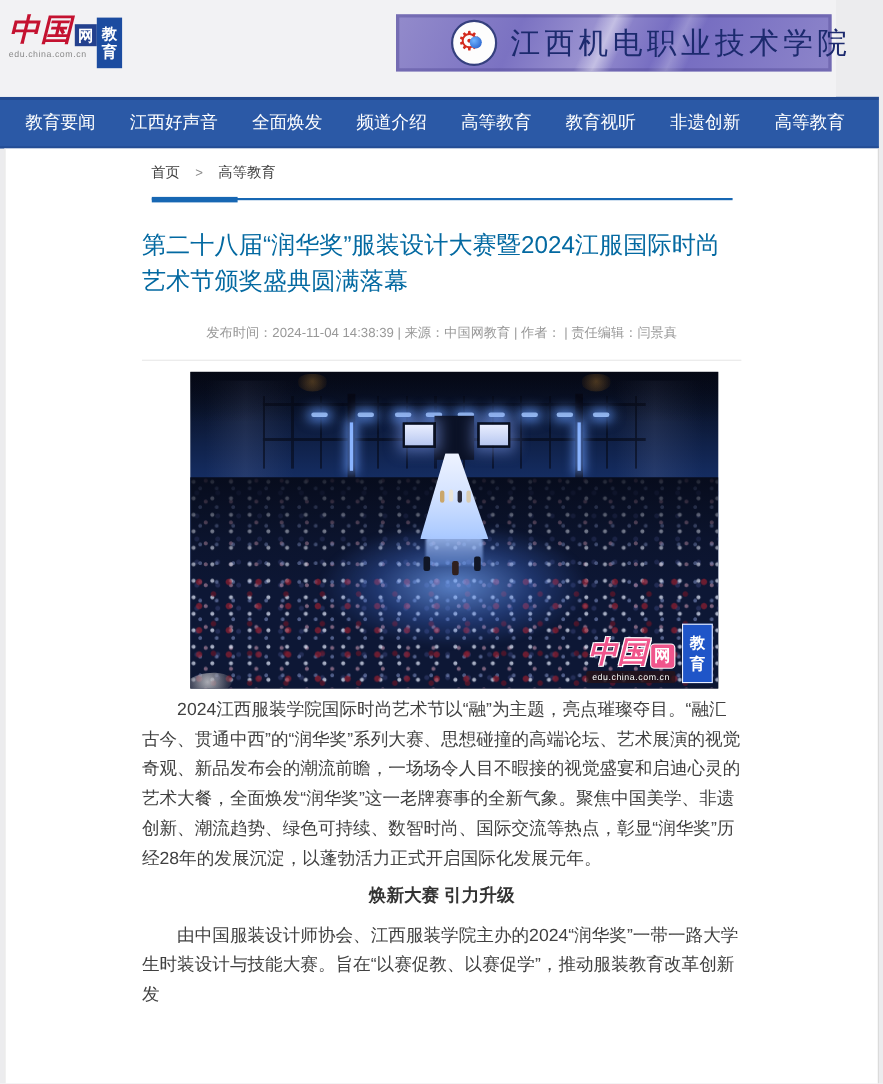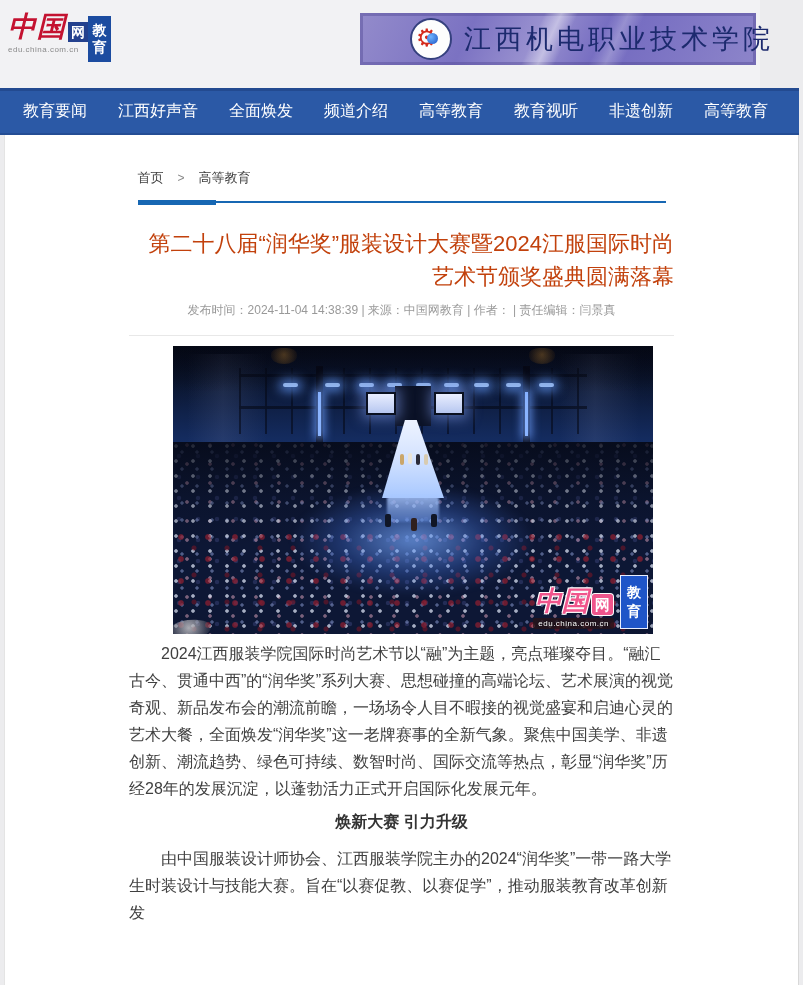--- a/index.html
+++ b/index.html
@@ -23,29 +23,29 @@
   .banner-dot{position:absolute;left:15px;top:13px;width:11px;height:11px;border-radius:50%;background:radial-gradient(circle at 35% 35%,#6fb4ff,#1b53c4);}
   .banner-text{font-size:27px;font-weight:400;color:#1c2a6e;letter-spacing:4px;white-space:nowrap;position:relative;z-index:1;}
 
   
   .nav{width:799px;height:47px;background:#2b59a6;display:flex;align-items:center;gap:31px;padding-left:23px;box-sizing:border-box;
     box-shadow:inset 0 3px 0 rgba(10,30,80,.25), inset 0 -2px 0 rgba(10,30,80,.2);}
   .nav-item{color:#fff;font-size:16px;text-decoration:none;cursor:pointer;white-space:nowrap;}
 
   
   .content{margin-left:4px;width:795px;box-sizing:border-box;background:#fff;border-left:1px solid #e4e4e4;border-right:1px solid #d8d8d8;height:850px;}
-  .breadcrumb{width:528px;margin:0 auto;padding-top:34px;font-size:13px;color:#404040;}
+  .breadcrumb{width:528px;margin:0 auto;padding-top:13px;font-size:13px;color:#404040;}
   .breadcrumb a{color:#404040;text-decoration:none;cursor:pointer;}
   .crumb-sep{color:#888;margin:0 14px;font-size:12px;}
   .crumb-rule{width:528px;margin:13px auto 0;height:5px;position:relative;}
   .crumb-rule .thin{position:absolute;left:0;right:0;top:1px;height:2px;background:#1767b3;}
   .crumb-rule .thick{position:absolute;left:0;top:0;width:78px;height:5px;background:#1767b3;}
 
-  .title{width:545px;margin:22px auto 0;font-size:22px;line-height:33px;font-weight:400;color:#c2410c;text-align:right;}
-  .meta{margin-top:9px;text-align:center;font-size:12px;color:#999;}
+  .title{width:545px;margin:22px auto 0;font-size:22px;line-height:33px;font-weight:400;color:#0369a1;text-align:left;}
+  .meta{margin-top:22px;text-align:center;font-size:12px;color:#999;}
   .meta-divider{width:545px;margin:16px auto 0;border-top:1px solid #e8e8e8;}
 
   .article{width:545px;margin:0 auto;}
   .para{font-size:16px;line-height:27px;color:#404040;text-indent:2em;margin:0;}
   .p1{margin-top:34px;}
   .p2{margin-top:6px;}
   .p3{margin-top:12px;}
   .section-heading{margin:10px 0 0;text-align:center;font-size:16px;color:#333;font-weight:700;}
 
   

